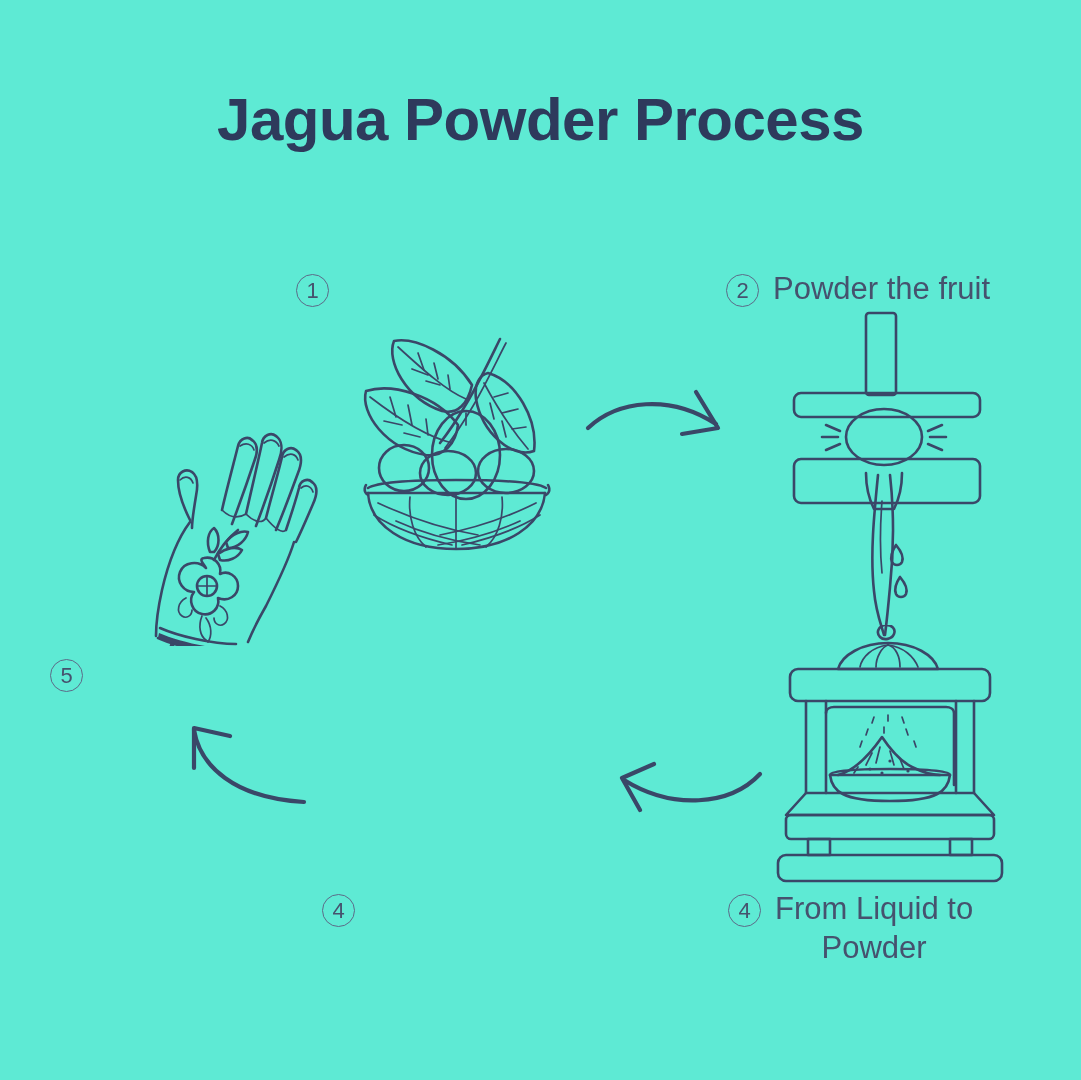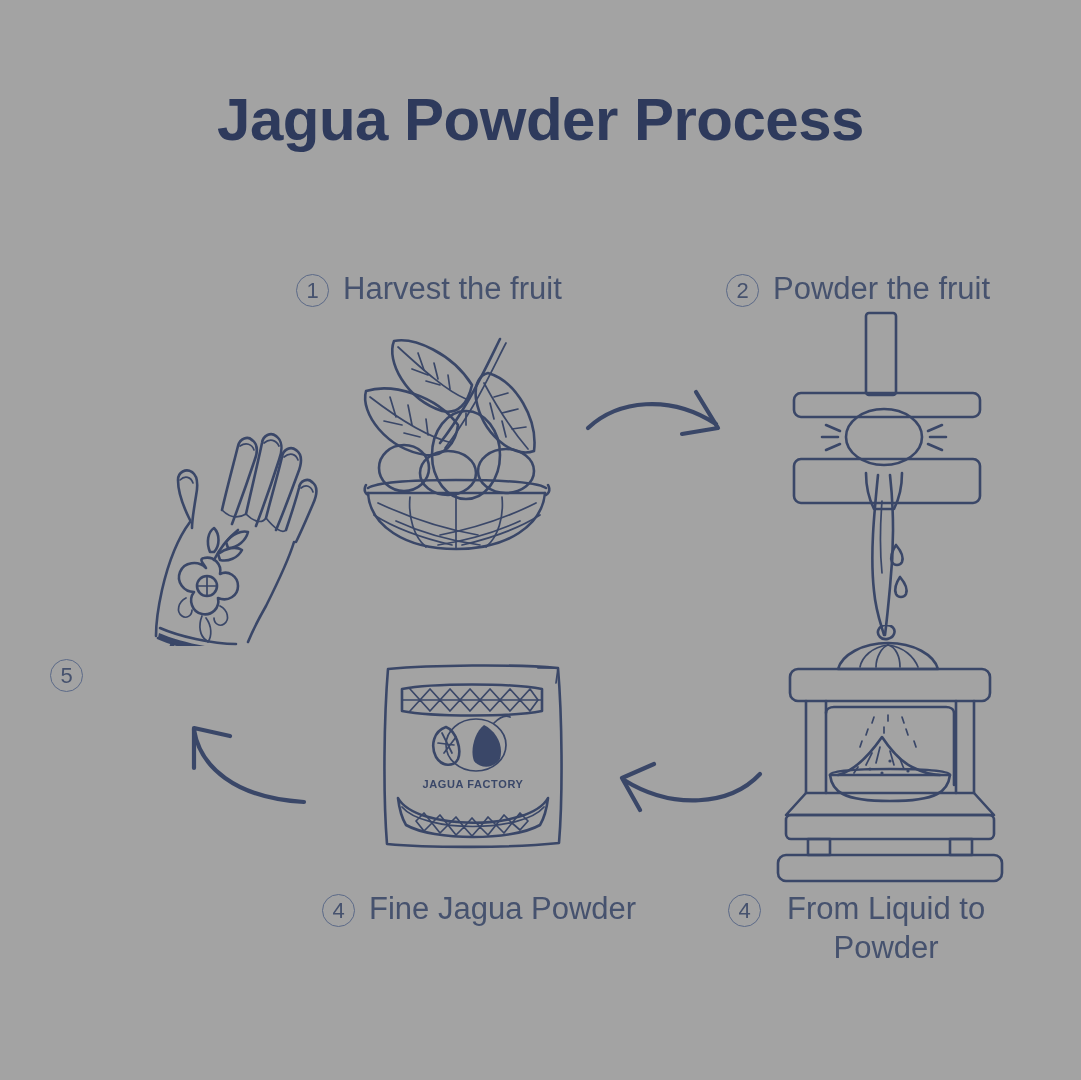--- a/index.html
+++ b/index.html
@@ -8,21 +8,21 @@
     padding: 0;
     background: #e3e7f0;
   }
   body {
     font-family: "Liberation Sans", sans-serif;
   }
   #infographic {
     position: relative;
     width: 1081px;
     height: 1080px;
-    background: #a3a3a3;
+    background: #5eead4;
     overflow: hidden;
   }
 
   
   #page-title {
     position: absolute;
     left: 0;
     top: 88px;
     width: 1081px;
     text-align: center;
@@ -60,21 +60,21 @@
     margin-top: 4px;
     box-sizing: border-box;
   }
   .step-label .lbl-text { padding-top: 0px; }
 
   #label-step1 { left: 296px; top: 270px; }
   #label-step2 { left: 726px; top: 270px; }
   #label-step5 { left: 50px; top: 655px; }
   #label-step4 { left: 322px; top: 890px; }
   #label-step3 { left: 728px; top: 890px; text-align: center; }
-  #label-step3 .lbl-text { text-align: center; margin-left: 12px; }
+  #label-step3 .lbl-text { text-align: center; }
 
   
   .illus { position: absolute; }
   #illus-basket  { left: 348px; top: 325px; }
   #illus-press   { left: 778px; top: 305px; }
   #illus-dryer   { left: 772px; top: 625px; }
   #illus-pouch   { left: 372px; top: 655px; }
   #illus-hand    { left: 136px; top: 410px; }
   #arrow-1       { left: 578px; top: 380px; }
   #arrow-2       { left: 606px; top: 746px; }
@@ -113,37 +113,35 @@
 </style>
 </head>
 <body>
 
 <div id="infographic">
 
   <div id="page-title">Jagua Powder Process</div>
 
   <div class="step-label" id="label-step1">
     <span class="num-circle">1</span>
-    <span class="lbl-text">Harvest the fruit</span>
   </div>
 
   <div class="step-label" id="label-step2">
     <span class="num-circle">2</span>
     <span class="lbl-text">Powder the fruit</span>
   </div>
 
   <div class="step-label" id="label-step3">
     <span class="num-circle">4</span>
     <span class="lbl-text">From Liquid to
 Powder</span>
   </div>
 
   <div class="step-label" id="label-step4">
     <span class="num-circle">4</span>
-    <span class="lbl-text">Fine Jagua Powder</span>
   </div>
 
   <div class="step-label" id="label-step5">
     <span class="num-circle">5</span>
   </div>
 
   <div class="illus" id="illus-basket">
     <svg width="236" height="230" viewBox="0 0 236 230">
 
       <path class="ink" d="M152 14 C146 26 134 52 120 76 C110 93 100 108 92 118"></path>
@@ -252,46 +250,20 @@
 
       <rect class="ink" x="14" y="190" width="208" height="24" rx="5"></rect>
 
       <rect class="ink" x="36" y="214" width="22" height="16"></rect>
       <rect class="ink" x="178" y="214" width="22" height="16"></rect>
 
       <rect class="ink" x="6" y="230" width="224" height="26" rx="8"></rect>
     </svg>
   </div>
 
-  <div class="illus" id="illus-pouch">
-    <svg width="202" height="200" viewBox="0 0 202 200">
-
-      <path class="ink" d="M16 14 C60 10 140 9 186 13 C190 60 191 140 187 188 C140 193 58 193 15 189 C11 140 12 62 16 14 Z"></path>
-
-      <path class="ink-thin" d="M166 13 L186 13 L184 28"></path>
-
-      <path class="ink" d="M30 34 C60 28 140 28 170 34 L170 56 C140 62 60 62 30 56 Z"></path>
-      <path class="ink-thin" d="M30 45 L170 45"></path>
-      <path class="ink-thin" d="M38 34 L48 45 L38 56 M48 45 L58 34 L68 45 L58 56 Z M68 45 L78 34 L88 45 L78 56 Z M88 45 L98 34 L108 45 L98 56 Z M108 45 L118 34 L128 45 L118 56 Z M128 45 L138 34 L148 45 L138 56 Z M148 45 L158 34 L166 45 L158 56 Z"></path>
-
-      <ellipse class="ink-thin" cx="104" cy="90" rx="30" ry="26"></ellipse>
-      <path class="ink-thin" d="M122 68 C128 62 134 60 138 62"></path>
-
-      <path class="ink" d="M74 72 C62 76 58 90 64 102 C70 112 82 112 86 104 C90 94 84 76 74 72 Z"></path>
-      <path class="ink-thin" d="M70 78 L80 98 M66 88 L82 90 M72 98 L84 82"></path>
-
-      <path class="ink-fill" d="M112 70 C124 76 132 90 128 104 C122 114 108 114 102 106 C98 96 102 78 112 70 Z"></path>
-
-      <text class="brand-text" x="101" y="133" text-anchor="middle">JAGUA FACTORY</text>
-
-      <path class="ink" d="M26 143 C44 176 158 176 176 143 C176 143 174 160 168 170 C140 186 62 186 34 170 C28 160 26 143 26 143 Z"></path>
-      <path class="ink-thin" d="M30 152 C52 178 150 178 172 152"></path>
-      <path class="ink-thin" d="M44 166 L52 158 L60 168 L52 176 Z M60 168 L68 160 L76 170 L68 178 Z M76 170 L84 162 L92 172 L84 180 Z M92 172 L100 163 L108 172 L100 181 Z M108 172 L116 162 L124 170 L116 180 Z M124 170 L132 160 L140 168 L132 178 Z M140 168 L148 158 L156 166 L148 175 Z"></path>
-    </svg>
-  </div>
 
   <div class="illus" id="illus-hand">
     <svg width="186" height="236" viewBox="0 0 186 236">
 
       <path class="ink" d="M116 30 C112 26 104 28 102 36 C98 52 90 82 86 100"></path>
       <path class="ink" d="M116 30 C122 34 122 42 118 52 C112 70 102 98 96 114"></path>
       <path class="ink-thin" d="M104 36 C110 32 116 34 118 40"></path>
 
       <path class="ink" d="M140 26 C135 22 127 25 126 33 C122 52 114 86 110 104"></path>
       <path class="ink" d="M140 26 C146 30 147 39 143 50 C136 72 126 100 120 116"></path>

